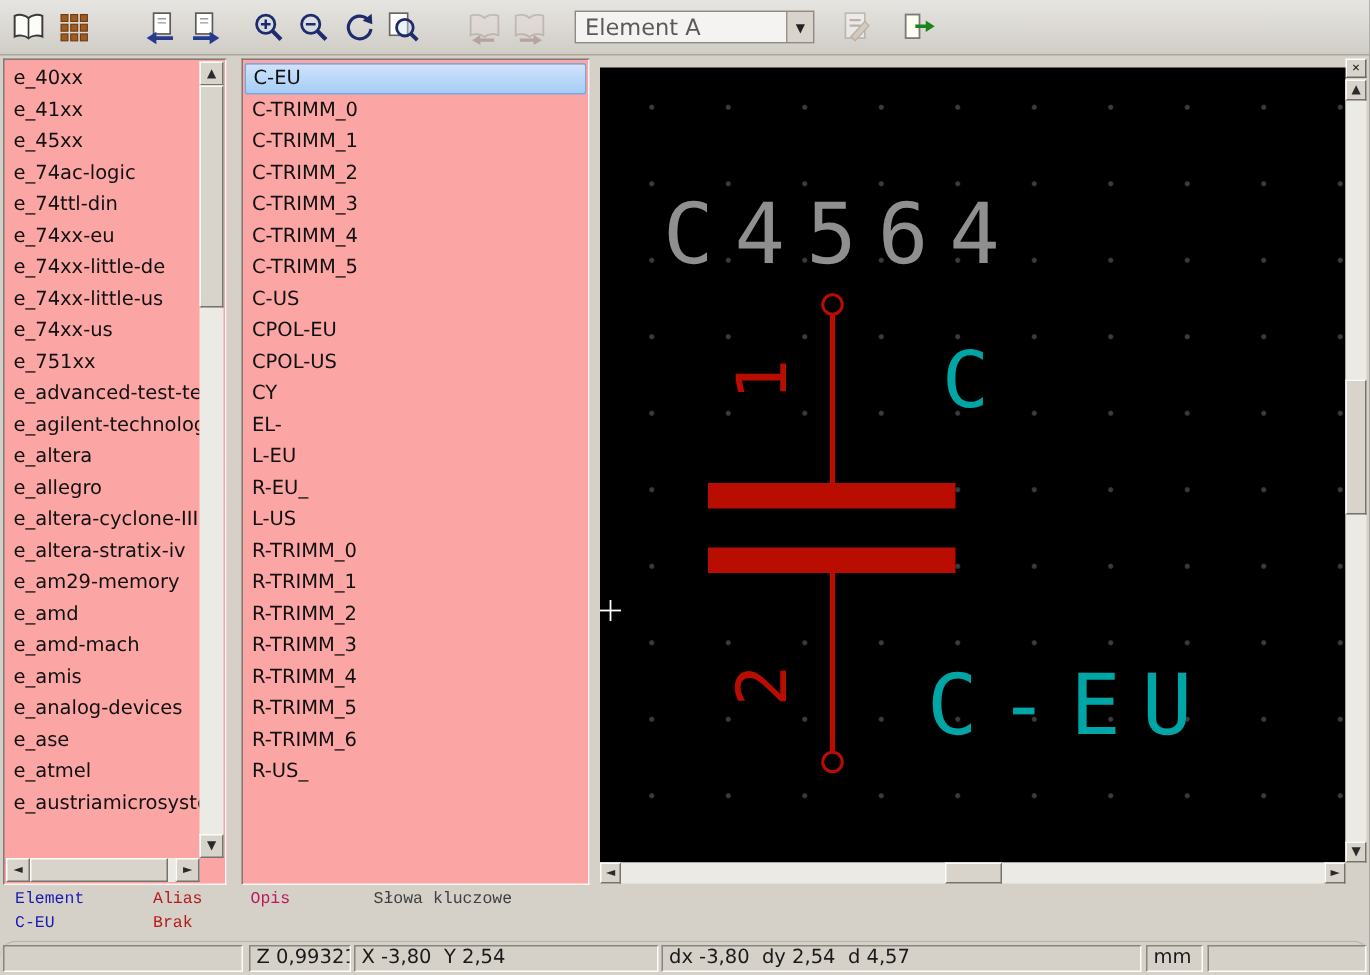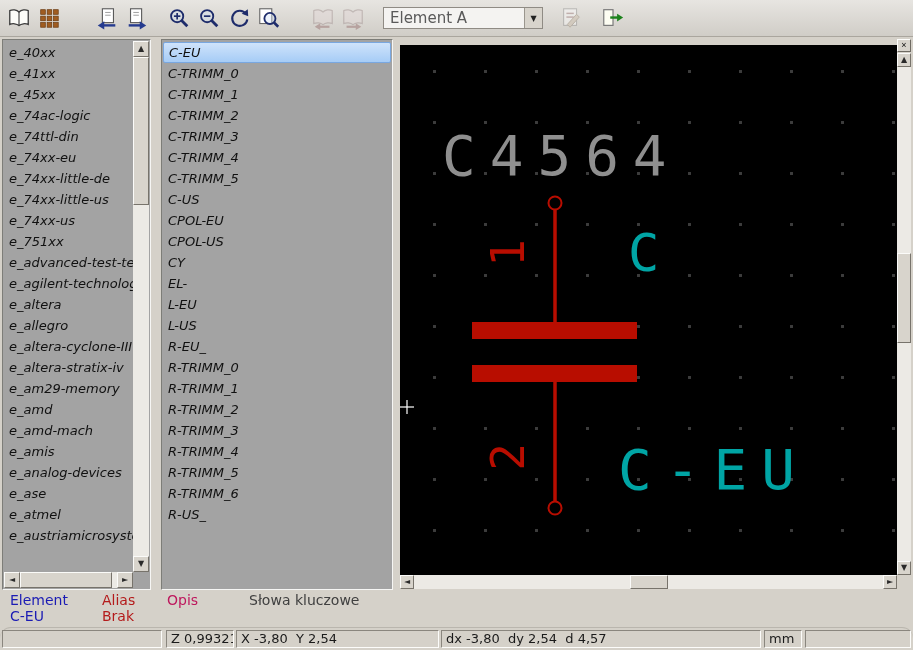--- a/index.html
+++ b/index.html
@@ -29,22 +29,22 @@
     border:1px solid #8f8b84; display:flex; align-items:center; box-sizing:border-box;
   }
   .combo-text { flex:1; padding-left:6px; color:#5a5a5a; font-size:15px; white-space:nowrap; overflow:hidden; }
   .combo-btn {
     width:17px; height:20px; background:#d8d4cc; border-left:1px solid #9a968e;
     font-size:8px; color:#222; display:flex; align-items:center; justify-content:center;
   }
 
   
   .listbox {
-    position:absolute; background:#a3a3a3;
-    border:1px solid; border-color:#7d7d78 #f6f6f4 #f6f6f4 #7d7d78;font-style:italic;
+    position:absolute; background:#fca5a5;
+    border:1px solid; border-color:#7d7d78 #f6f6f4 #f6f6f4 #7d7d78;
   }
   .list-items { position:absolute; left:1px; top:2px; overflow:hidden; }
   .list-item {
     height:21px; line-height:21px; padding-left:5px; font-size:13px;
     white-space:nowrap; box-sizing:border-box; color:#111;
   }
   .list-item.selected {
     background:linear-gradient(#cfe3fb,#a6ccf6);
     border:1px solid #79a7e0; border-radius:2px; line-height:19px;
   }
@@ -91,21 +91,21 @@
   .c-gray { fill:#8f8f8f; }
   .c-teal { fill:#00a5a5; }
   .c-redtext { fill:#b80d00; }
   .red-fill { fill:#b80d00; }
   .red-stroke { fill:none; stroke:#b80d00; stroke-width:2; }
   .red-line { stroke:#b80d00; stroke-width:3.5; }
 
   
   .info-bar { position:absolute; left:0; top:590px; width:100%; height:37px; }
   .info-col { position:absolute; top:2px; }
-  .info-label,.info-value { font-size:14px; height:16px; line-height:16px; white-space:nowrap; }
+  .info-label,.info-value { font-size:11px; height:16px; line-height:16px; white-space:nowrap;font-family:Liberation Mono, monospace; }
 
   
   .status-bar {
     position:absolute; left:0; top:627px; width:100%; height:23px;
     border-top:1px solid #bab6ae;
     border-radius:11px;
   }
   .status-cell {
     position:absolute; top:2px; height:18px; line-height:16px;
     border:1px solid; border-color:#8a867e #fcfcfa #fcfcfa #8a867e;
@@ -274,22 +274,22 @@
         <div class="list-item">C-TRIMM_2</div>
         <div class="list-item">C-TRIMM_3</div>
         <div class="list-item">C-TRIMM_4</div>
         <div class="list-item">C-TRIMM_5</div>
         <div class="list-item">C-US</div>
         <div class="list-item">CPOL-EU</div>
         <div class="list-item">CPOL-US</div>
         <div class="list-item">CY</div>
         <div class="list-item">EL-</div>
         <div class="list-item">L-EU</div>
+        <div class="list-item">R-EU_</div>
         <div class="list-item">L-US</div>
-        <div class="list-item">R-EU_</div>
         <div class="list-item">R-TRIMM_0</div>
         <div class="list-item">R-TRIMM_1</div>
         <div class="list-item">R-TRIMM_2</div>
         <div class="list-item">R-TRIMM_3</div>
         <div class="list-item">R-TRIMM_4</div>
         <div class="list-item">R-TRIMM_5</div>
         <div class="list-item">R-TRIMM_6</div>
         <div class="list-item">R-US_</div>
       </div>
   </div>

